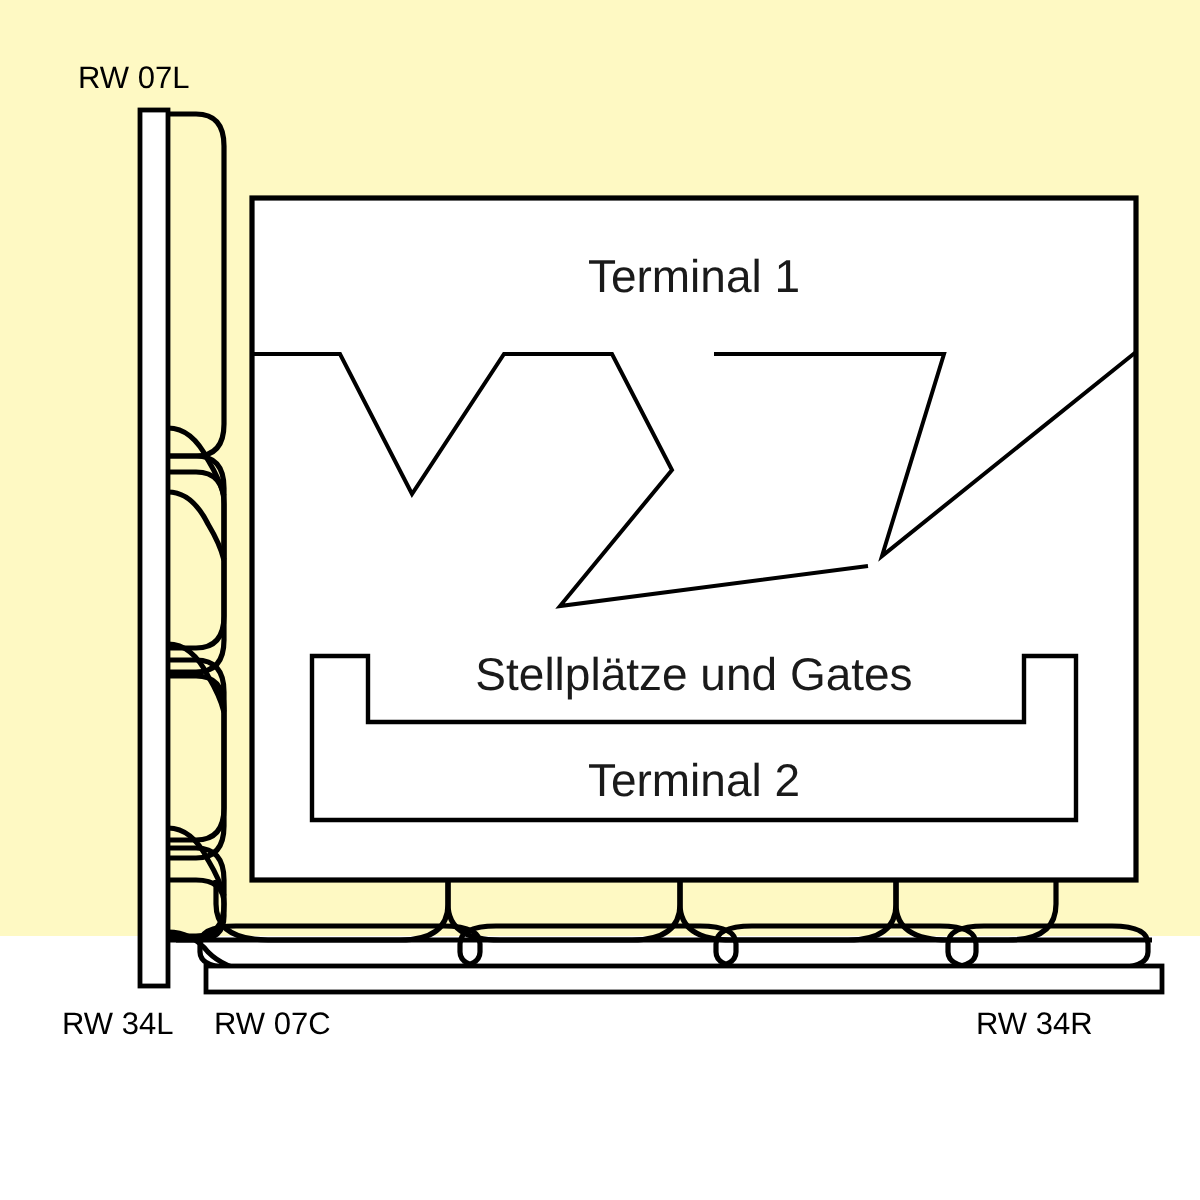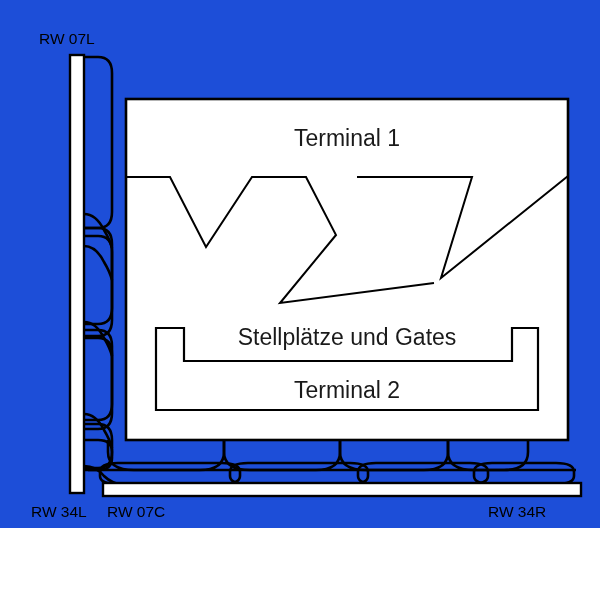--- a/index.html
+++ b/index.html
@@ -9,22 +9,22 @@
   }
   body {
     width: 600px;
     height: 600px;
     font-family: "Liberation Sans", sans-serif;
     overflow: hidden;
   }
   #airport-diagram {
     position: relative;
     width: 600px;
-    height: 528px;
-    background: #1d4ed8;
+    height: 468px;
+    background: #fef9c3;
   }
   svg#diagram-svg {
     display: block;
     width: 600px;
     height: 600px;
   }
   .stroke-shape {
     fill: none;
     stroke: #000000;
     stroke-width: 2.2;

